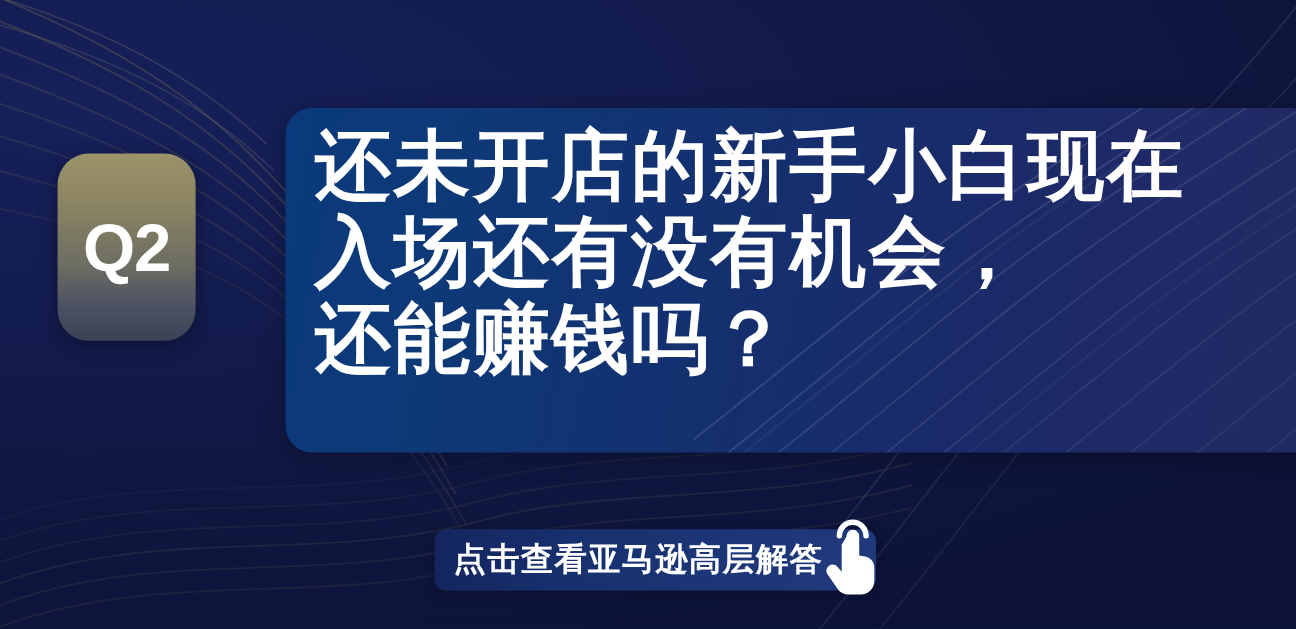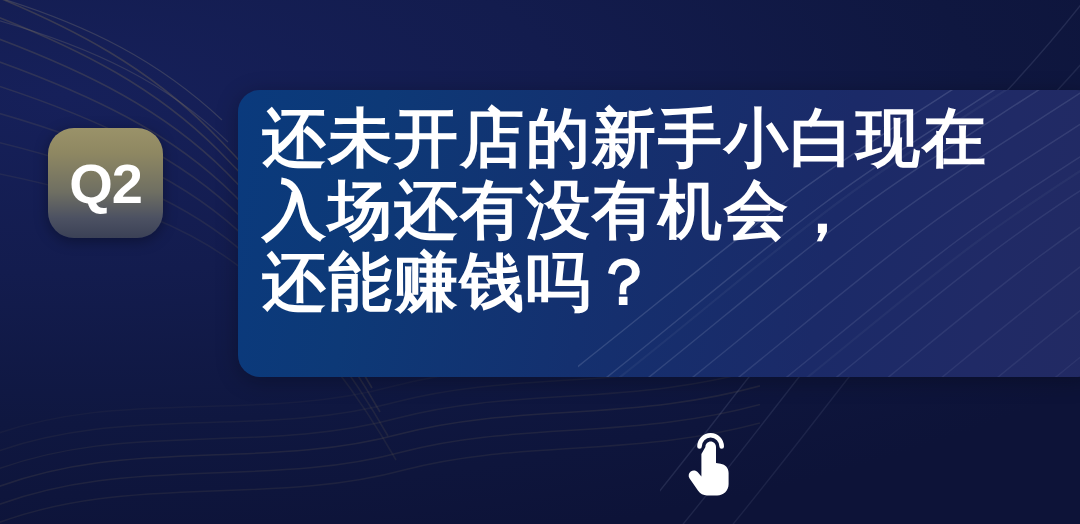--- a/index.html
+++ b/index.html
@@ -41,21 +41,21 @@
     width: 420px; height: 524px;
     opacity: 0.5;
   }
 
   
   .q-badge {
     position: absolute;
     left: 48px;
     top: 128px;
     width: 115px;
-    height: 110px;
+    height: 156px;
     border-radius: 26px;
     background: linear-gradient(to bottom, #9a9269 0%, #8f8862 22%, #6f6f62 58%, #4c5162 82%, #3b4156 100%);
     box-shadow: 0 3px 14px rgba(0,0,0,0.35);
     display: flex;
     align-items: center;
     justify-content: center;
   }
   .q-badge-label {
     color: #ffffff;
     font-size: 56px;
@@ -196,20 +196,23 @@
       </g>
     </svg>
 
     <div class="q-card-text">
       <span class="q-line">还未开店的新手小白现在</span>
       <span class="q-line">入场还有没有机会，</span>
       <span class="q-line">还能赚钱吗？</span>
     </div>
   </div>
 
+  <div class="cta">
+    <span class="cta-label">点击查看亚马逊高层解答</span>
+  </div>
 
   <svg class="cta-icon" viewBox="0 0 46 66">
     <path d="M13.5 14.5 C13.5 8.2 18.4 3.3 24.6 3.3 C30.8 3.3 35.7 8.2 35.7 14.5" fill="none" stroke="#ffffff" stroke-width="4.6" stroke-linecap="round"></path>
     <path d="M19.4 15.0 C19.4 11.9 21.8 9.5 24.7 9.5 C27.6 9.5 30.0 11.9 30.0 15.0
              L30.0 31.0 L34.6 31.8 C39.4 32.6 42.6 36.2 42.6 41.0
              L42.6 52.0 C42.6 58.6 37.7 63.4 31.2 63.4
              L21.0 63.4 C17.3 63.4 14.2 61.8 12.1 58.8
              L3.6 46.6 C2.0 44.3 2.5 41.3 4.7 39.6 C6.9 37.9 10.0 38.2 11.8 40.3
              L15.4 44.4 L15.4 22.0 Z" fill="#ffffff"></path>
   </svg>

